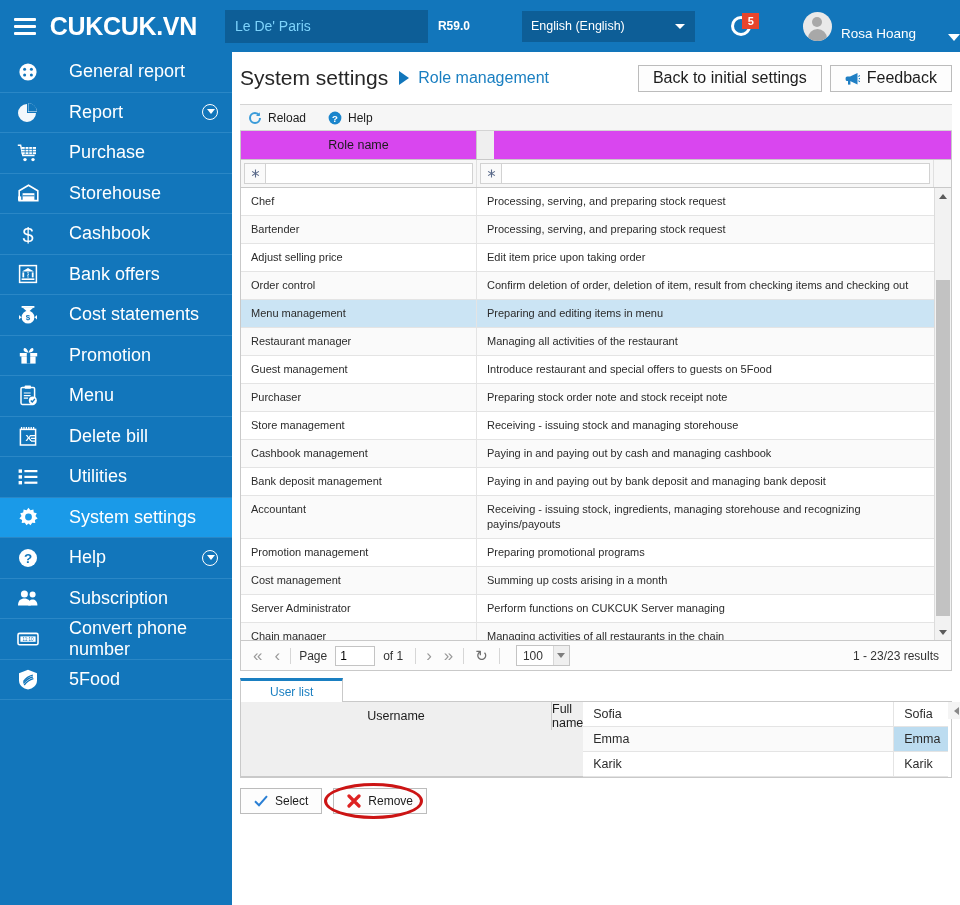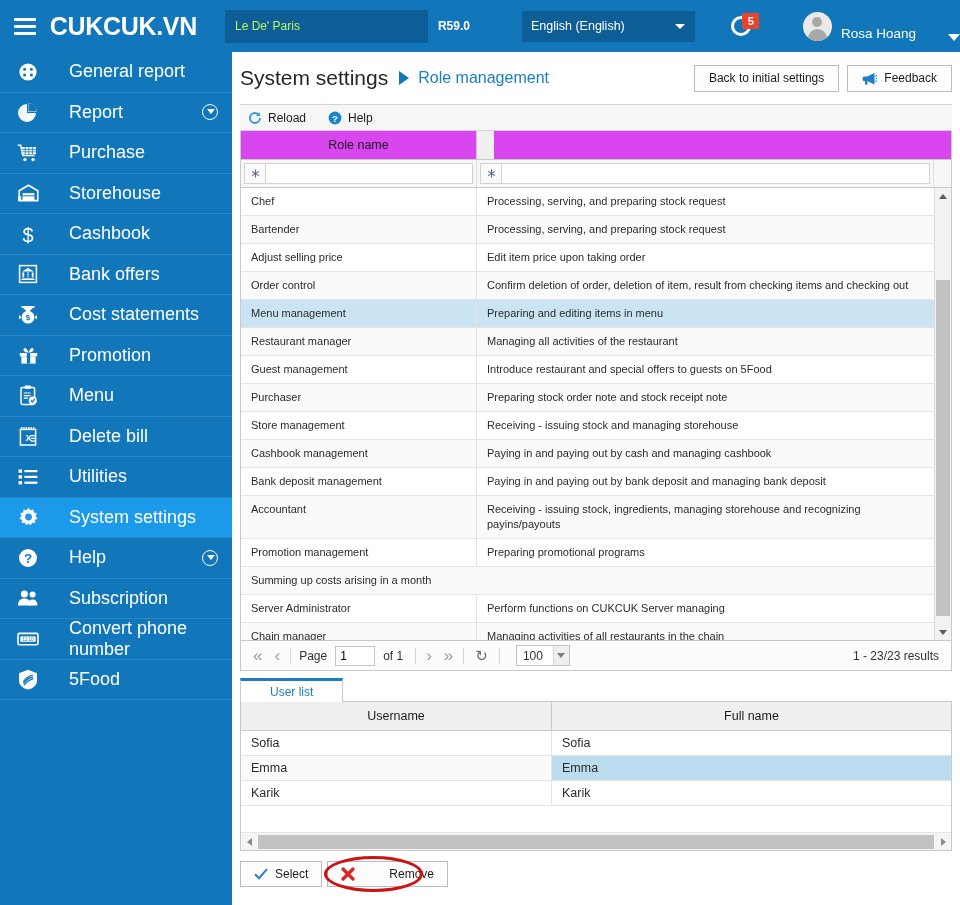--- a/index.html
+++ b/index.html
@@ -18,21 +18,21 @@
     flex: 0 0 52px; position: relative;
   }
   .hamburger { width: 22px; margin-left: 14px; cursor: pointer; }
   .hamburger span { display: block; height: 3px; background: #fff; margin: 4px 0; border-radius: 1px; }
   .brand {
     color: #fff; font-size: 25px; font-weight: bold; letter-spacing: -0.3px;
     margin-left: 14px; white-space: nowrap;
   }
   .restaurant-box {
     margin-left: 28px; width: 206px; height: 33px; background: #0d5e97;
-    display: flex; align-items: center; padding: 0 10px; color: #bef264; font-size: 12px;
+    display: flex; align-items: center; padding: 0 10px; color: #7dd3fc; font-size: 14px;
   }
   .version { color: #fff; font-size: 12px; font-weight: bold; margin-left: 10px; }
   .lang-select {
     margin-left: 52px; width: 176px; height: 31px; background: #0d5e97;
     display: flex; align-items: center; padding: 0 8px; color: #fff; font-size: 12.5px;
     position: relative; cursor: pointer; border: 1px solid #0d5e97;
   }
   .lang-select .caret {
     position: absolute; right: 9px; top: 50%; margin-top: -2px;
     border-left: 5px solid transparent; border-right: 5px solid transparent;
@@ -101,21 +101,21 @@
   .page-title { font-size: 21px; color: #262626; white-space: nowrap; }
   .bc-arrow {
     margin: 0 9px 0 11px; width: 0; height: 0;
     border-top: 7px solid transparent; border-bottom: 7px solid transparent;
     border-left: 10px solid #1276bb;
   }
   .bc-current { font-size: 16px; color: #1a7fc1; white-space: nowrap; }
   .head-spacer { flex: 1 1 auto; }
   .hbtn {
     height: 27px; border: 1px solid #bcbcbc; background: #fdfdfd; color: #1c1c1c;
-    font-size: 12px; padding: 0 14px; display: flex; align-items: center;
+    font-size: 16px; padding: 0 14px; display: flex; align-items: center;
     cursor: pointer; font-family: "Liberation Sans", sans-serif; white-space: nowrap;
   }
   .hbtn + .hbtn { margin-left: 8px; }
   .hbtn .megaphone { margin-right: 7px; display: flex; }
 
   
   .toolbar {
     height: 27px; flex: 0 0 27px; border-top: 1px solid #d4d4d4; border-bottom: 1px solid #d4d4d4;
     background: #f6f6f6; display: flex; align-items: center; padding-left: 8px;
     margin: 0 8px;
@@ -193,21 +193,21 @@
 
   
   .tabs { margin: 6px 8px 0 8px; display: flex; align-items: flex-end; border-bottom: 1px solid #c9c9c9; height: 25px; }
   .tab {
     height: 24px; padding: 0 29px; display: flex; align-items: center; font-size: 12px;
     color: #1a7fc1; border: 1px solid #c9c9c9; border-bottom: none; background: #ffffff;
     border-top: 3px solid #1a7fc1; cursor: pointer; margin-bottom: -1px;
   }
 
   
-  .bgrid { margin: 0 8px; border: 1px solid #c9c9c9; border-top: none; display: flex; flex-direction: column; }
+  .bgrid { margin: 0 8px; border: 1px solid #c9c9c9; border-top: none; display: flex; }
   .bg-head { display: flex; background: #efefef; border-bottom: 1px solid #c9c9c9; }
   .bgh {
     height: 28px; display: flex; align-items: center; justify-content: center;
     font-size: 12.5px; color: #1c1c1c; border-right: 1px solid #c9c9c9;
   }
   .bgh:last-child { border-right: none; }
   .bcol-a { width: 311px; flex: 0 0 311px; }
   .bcol-b { flex: 1 1 auto; }
   .brow { display: flex; border-bottom: 1px solid #e4e4e4; cursor: pointer; }
   .brow.alt { background: #fafafa; }
@@ -221,21 +221,21 @@
   .hs-ar { border-top: 4px solid transparent; border-bottom: 4px solid transparent; border-left: 5px solid #8a8a8a; }
   .hs-thumb { flex: 1 1 auto; height: 14px; background: #c2c2c2; margin: 0 1px; cursor: pointer; }
 
   
   .footer { margin: 10px 8px 0 8px; display: flex; align-items: center; position: relative; }
   .fbtn2 {
     height: 26px; border: 1px solid #bcbcbc; background: #fdfdfd; color: #1c1c1c;
     font-size: 12px; padding: 0 13px; display: flex; align-items: center; cursor: pointer;
   }
   .fbtn2 .fi { margin-right: 7px; display: flex; }
-  .fbtn2 + .fbtn2 { margin-left: 5px; gap: 27px; }
+  .fbtn2 + .fbtn2 { margin-left: 11px; }
   .annot-ellipse {
     position: absolute; left: 84px; top: -5px; width: 99px; height: 36px;
     border: 3px solid #cc1414; border-radius: 50%; pointer-events: none;
   }
 </style>
 </head>
 <body>
 
 <div id="app">
 
@@ -569,20 +569,21 @@
               </div>
               <div class="grow alt">
                 <div class="gc col-a">Accountant</div>
                 <div class="gc col-b">Receiving - issuing stock, ingredients, managing storehouse and recognizing payins/payouts</div>
               </div>
               <div class="grow">
                 <div class="gc col-a">Promotion management</div>
                 <div class="gc col-b">Preparing promotional programs</div>
               </div>
               <div class="grow alt">
+                <div class="gc col-a">Cost management</div>
                 <div class="gc col-b">Summing up costs arising in a month</div>
               </div>
               <div class="grow">
                 <div class="gc col-a">Server Administrator</div>
                 <div class="gc col-b">Perform functions on CUKCUK Server managing</div>
               </div>
               <div class="grow alt">
                 <div class="gc col-a">Chain manager</div>
                 <div class="gc col-b">Managing activities of all restaurants in the chain</div>
               </div>

